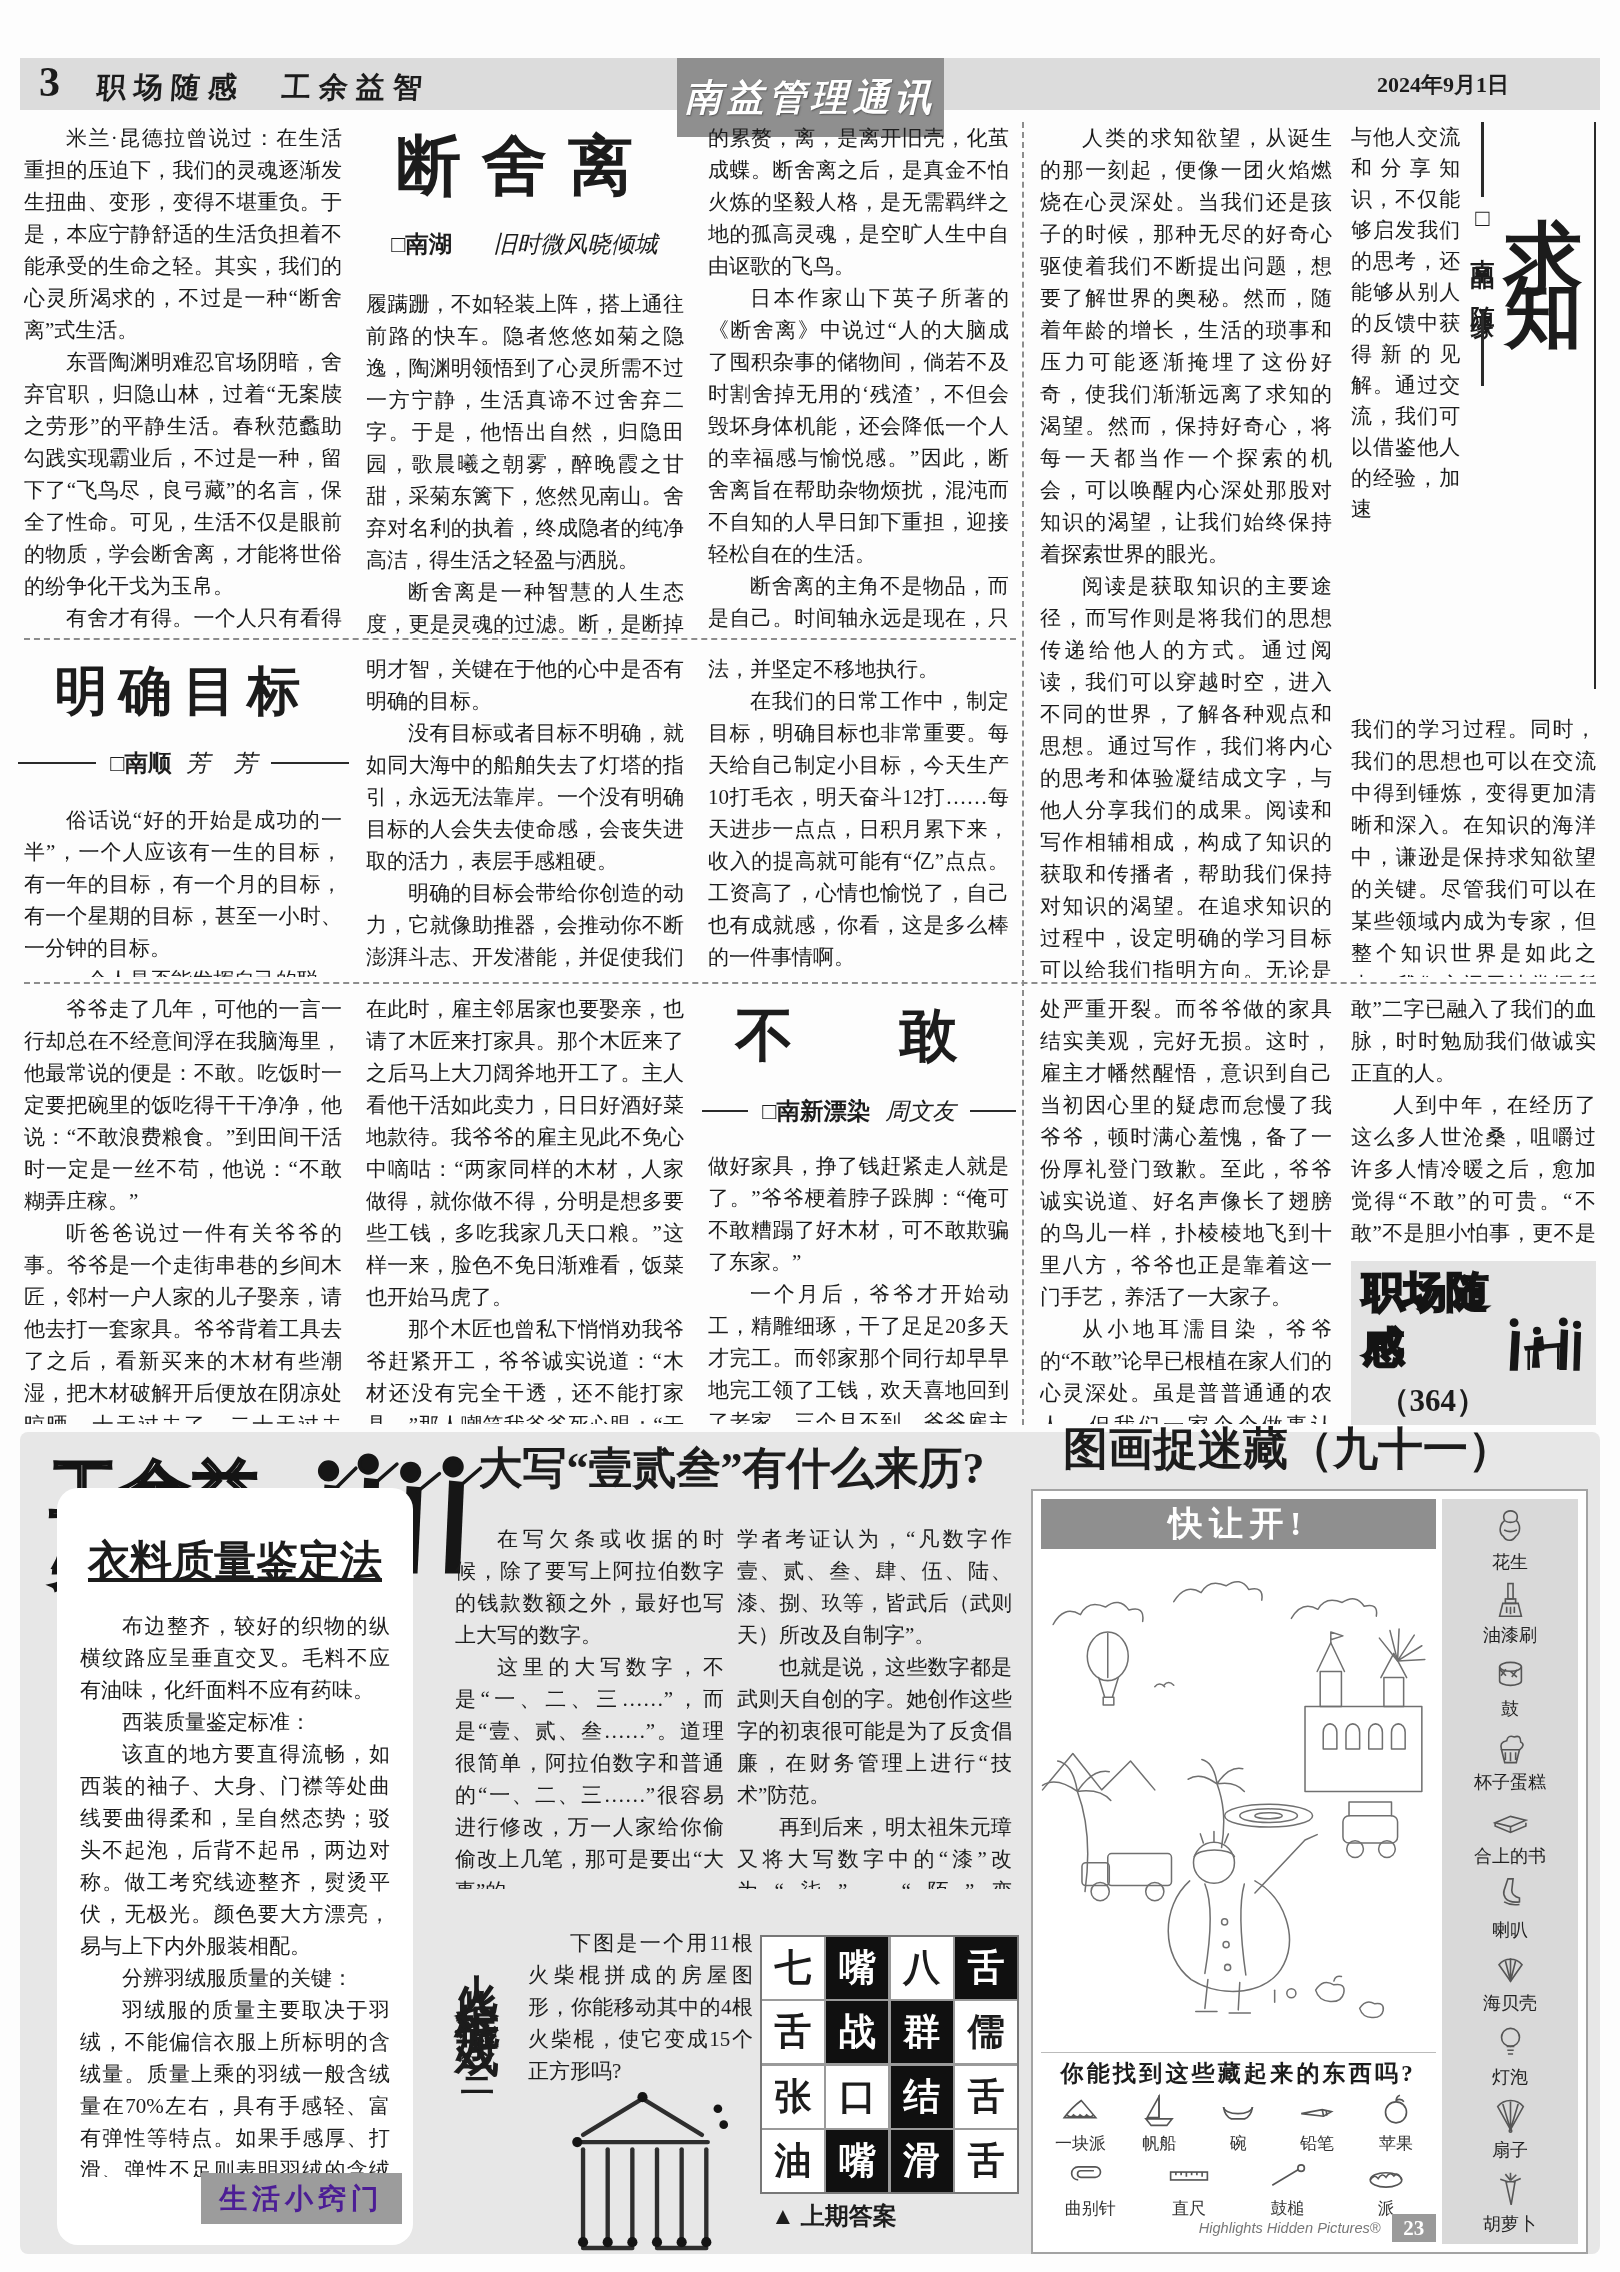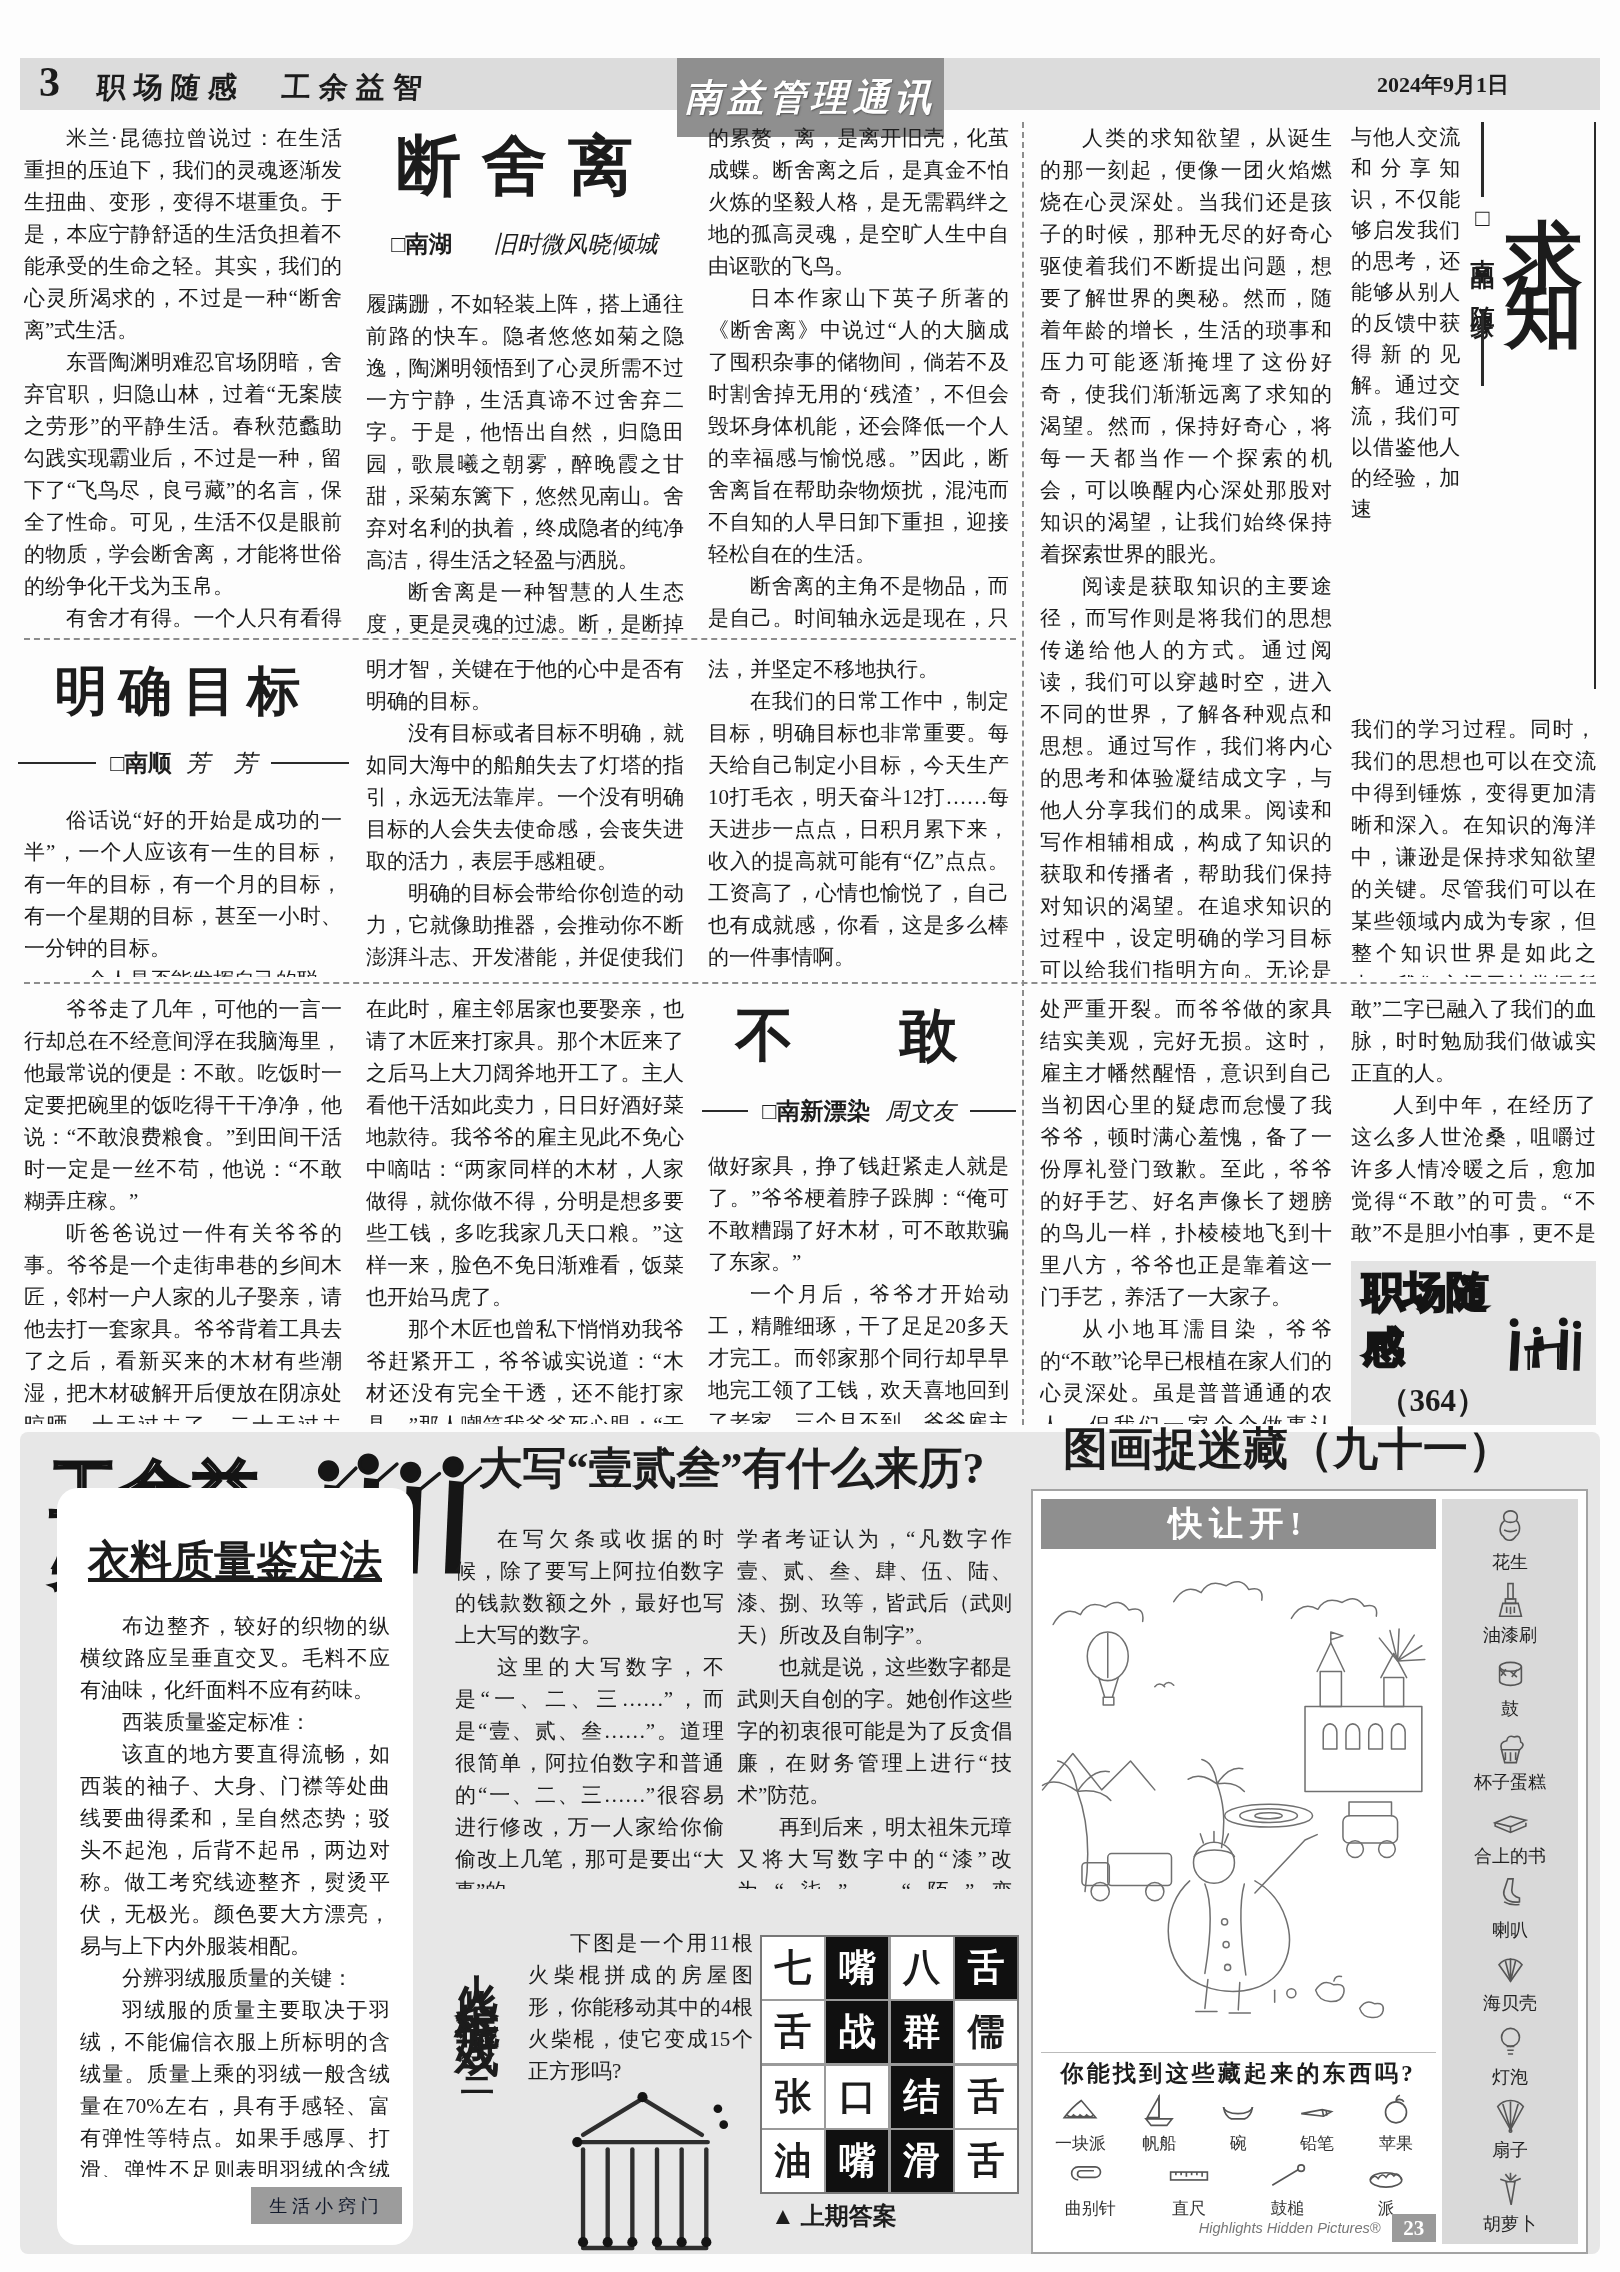--- a/index.html
+++ b/index.html
@@ -34,21 +34,21 @@
   .qz-title{writing-mode:vertical-rl;font-size:78px;font-weight:bold;letter-spacing:57px;line-height:1;margin-top:32px;}
   .qz-rightrule{width:2.4px;background:#2b2b2b;}
   
   .badge{background:#e3e3e3;display:flex;align-items:center;justify-content:space-between;padding:8px 11.3px;box-sizing:border-box;}
   .badge-text{display:flex;flex-direction:column;align-items:center;}
   .outlined{color:#fff;-webkit-text-stroke:2.4px #141414;font-weight:900;font-family:"Liberation Sans","DejaVu Sans",sans-serif;}
   .badge-issue{font-size:31px;font-weight:bold;margin-top:4.9px;}
   
   .panel{background:#e7e7e7;border-radius:8px;}
   .whitebox{background:#fff;border-radius:21px;}
-  .tag{background:#9c9c9c;color:#0f172a;font-weight:normal;font-size:18px;letter-spacing:4.9px;padding:6.5px 18px;}
+  .tag{background:#9c9c9c;color:#4c1d95;font-weight:bold;font-size:28px;letter-spacing:4.9px;padding:6.5px 18px;}
   .bt-title{font-weight:bold;text-align:center;}
   
   .vtitle{writing-mode:vertical-rl;font-size:45px;font-weight:bold;letter-spacing:14.6px;line-height:1.2;}
   .vissue{writing-mode:vertical-rl;font-size:34px;font-weight:bold;margin-top:27.5px;}
   
   .agrid{display:grid;grid-template-columns:repeat(4,62px);grid-auto-rows:62px;gap:2.4px;background:#9a9a9a;border:2.4px solid #777;width:max-content;}
   .gcell{background:#fff;display:flex;align-items:center;justify-content:center;font-size:37px;font-weight:bold;}
   .gcell.dark{background:#101010;color:#fff;}
   .answer-label{font-size:24px;font-weight:bold;}
   
@@ -256,21 +256,21 @@
     <span class="rule"></span>
     <b>□南新漂染</b>
     <i>周文友</i>
     <span class="rule"></span>
   </div>
   <div class="abs coltext cont" style="left:708px;top:1150px;width:301px;height:274px;">
       <p class="para">做好家具，挣了钱赶紧走人就是了。”爷爷梗着脖子跺脚：“俺可不敢糟蹋了好木材，可不敢欺骗了东家。”</p>
       <p class="para">一个月后，爷爷才开始动工，精雕细琢，干了足足20多天才完工。而邻家那个同行却早早地完工领了工钱，欢天喜地回到了老家。三个月不到，爷爷雇主的邻家新家具开始变形，木板的接缝</p>
     </div>
   <div class="abs coltext cont" style="left:1040px;top:993px;width:292px;height:431px;">
-      <p class="para">处严重开裂。而爷爷做的家具结实美观，完好无损。这时，雇主才幡然醒悟，意识到自己当初因心里的疑虑而怠慢了我爷爷，顿时满心羞愧，备了一份厚礼登门致歉。至此，爷爷的好手艺、好名声像长了翅膀的鸟儿一样，扑棱棱地飞到十里八方，爷爷也正是靠着这一门手艺，养活了一大家子。</p>
+      <p class="para">处严重开裂。而爷爷做的家具结实美观，完好无损。这时，雇主才幡然醒悟，意识到自己当初因心里的疑虑而怠慢了我爷爷，顿时满心羞愧，备了一份厚礼登门致歉。至此，爷爷诚实说道、好名声像长了翅膀的鸟儿一样，扑棱棱地飞到十里八方，爷爷也正是靠着这一门手艺，养活了一大家子。</p>
       <p class="para">从小地耳濡目染，爷爷的“不敢”论早已根植在家人们的心灵深处。虽是普普通通的农人，但我们一家个个做事认真，做人磊落坦荡。如今，我们这些小辈也已成人，“不</p>
     </div>
   <div class="abs coltext cont" style="left:1351px;top:993px;width:245px;height:258px;">
       <p class="para">敢”二字已融入了我们的血脉，时时勉励我们做诚实正直的人。</p>
       <p class="para">人到中年，在经历了这么多人世沧桑，咀嚼过许多人情冷暖之后，愈加觉得“不敢”的可贵。“不敢”不是胆小怕事，更不是懦夫行为，“不敢”里藏着的是对天地万物的敬畏，藏着的是世道人心，更是我们工作生活中更要坚持的信条。</p>
     </div>
 
   <div class="abs badge" style="left:1351px;top:1261px;width:245px;height:164px;">
     <div class="badge-text">
       <div class="outlined" style="font-size:42px;">职场随感</div>

